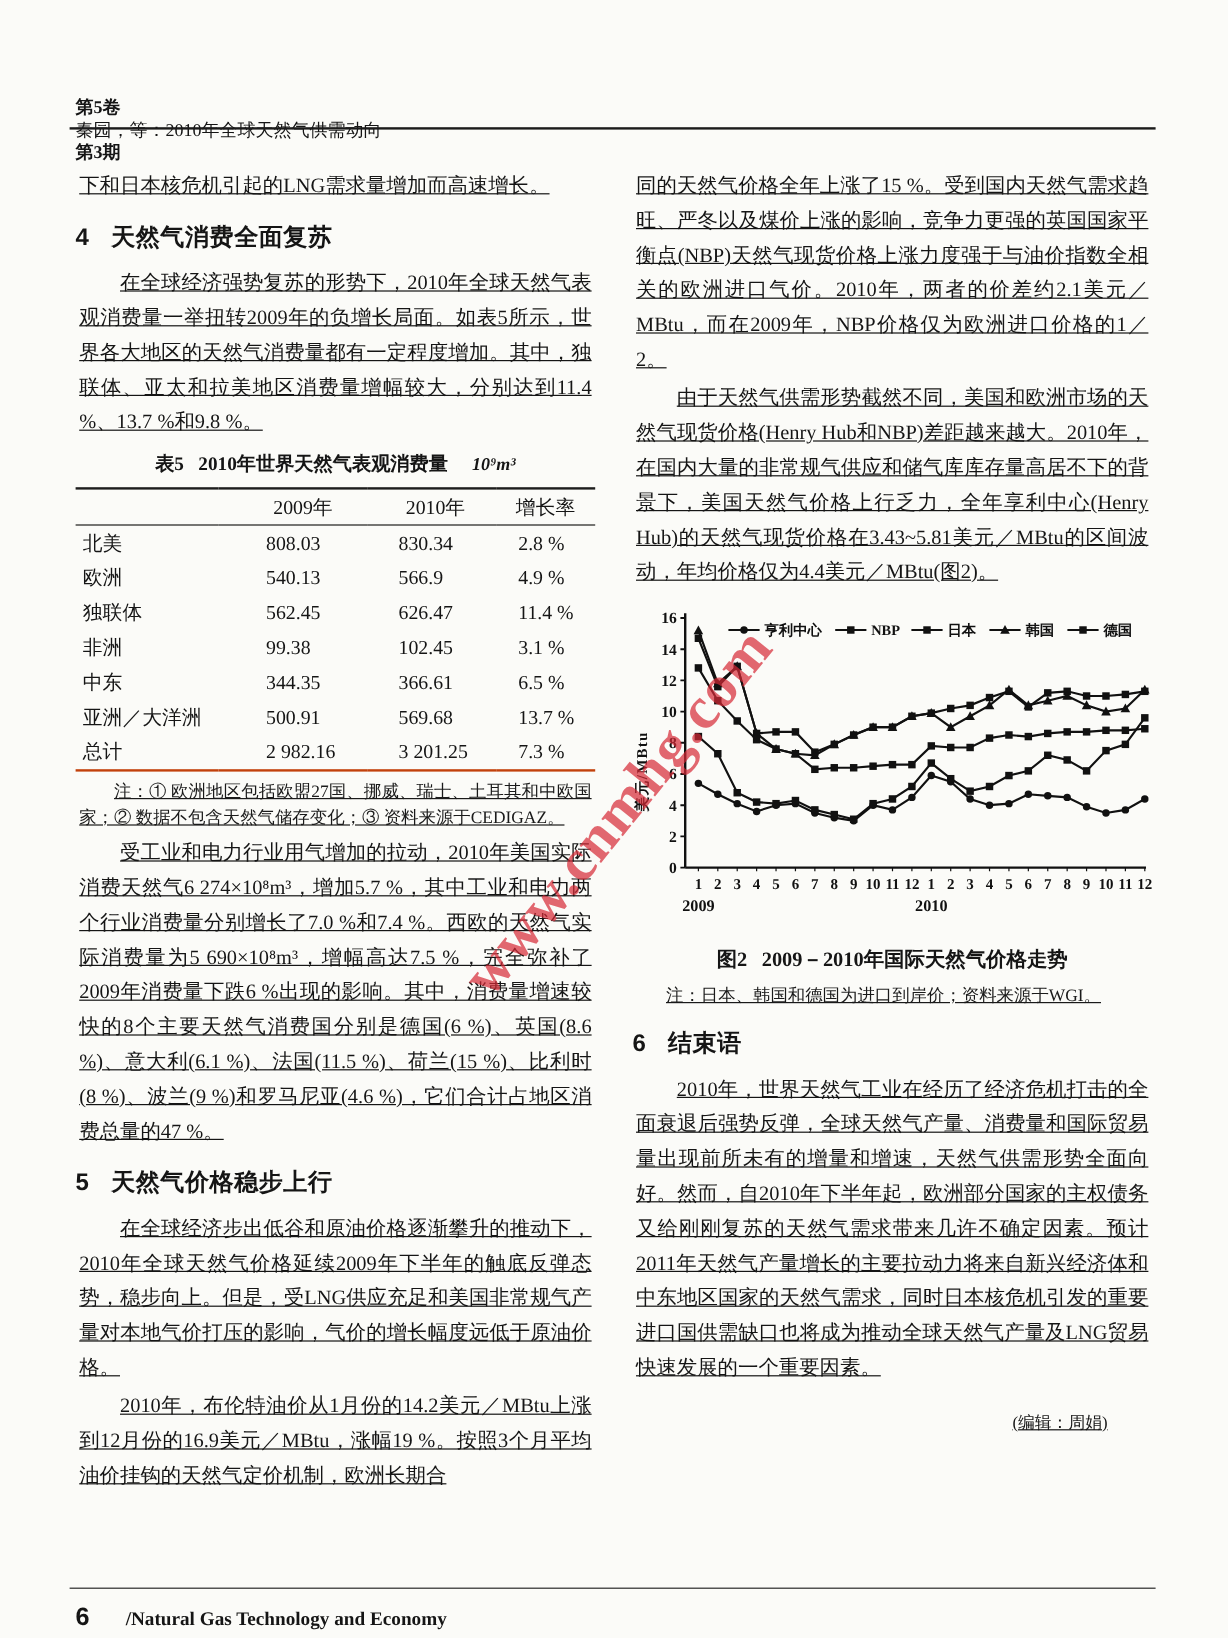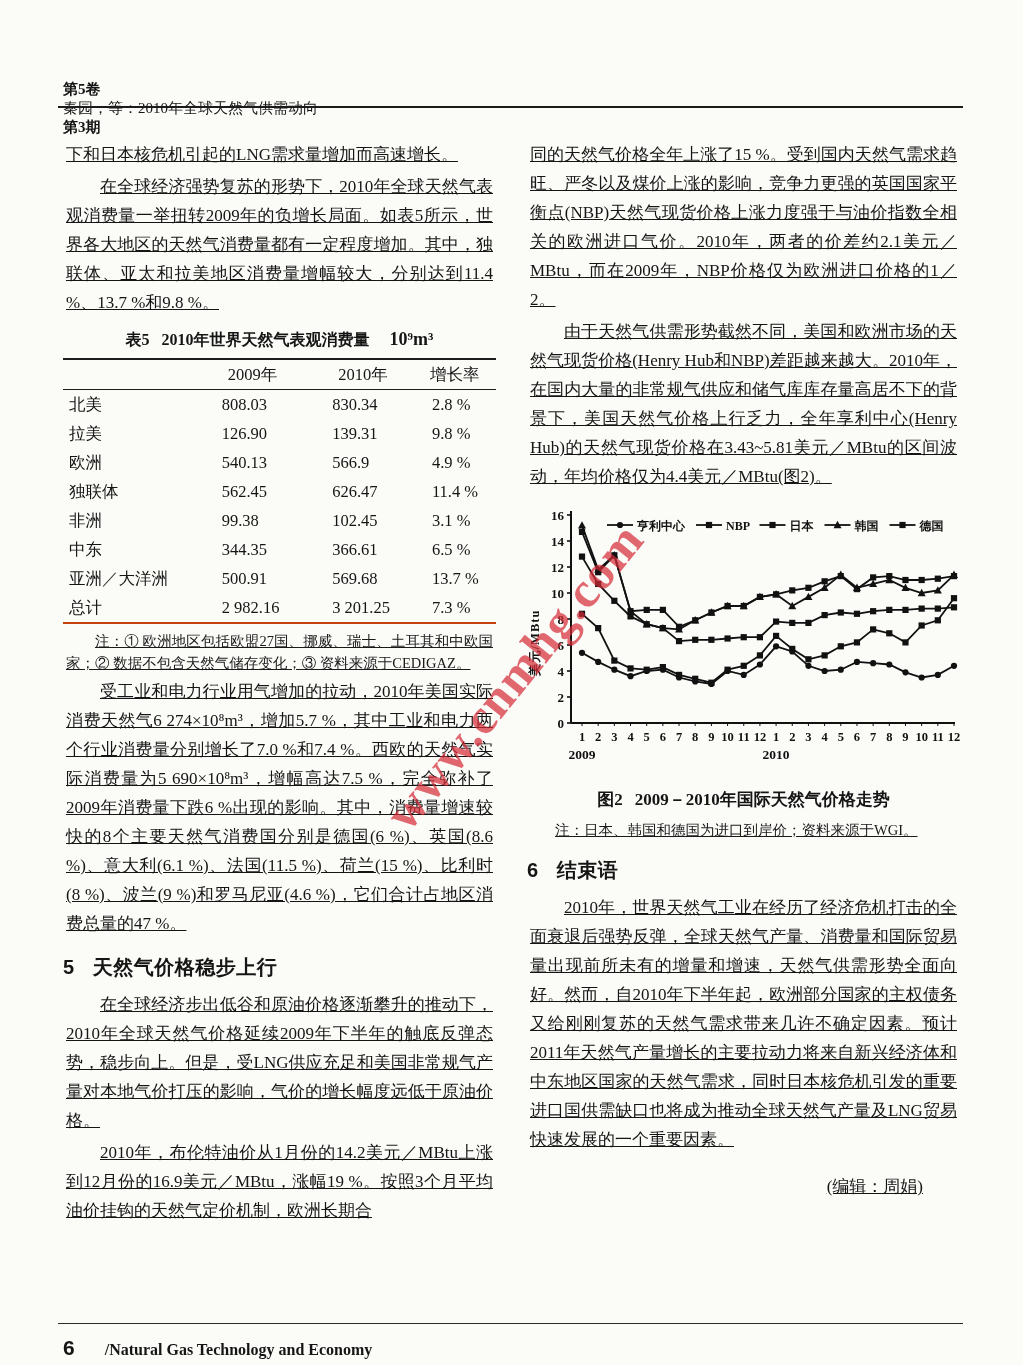--- a/index.html
+++ b/index.html
@@ -27,21 +27,21 @@
     font-size:20px;font-weight:bold;margin:15px 0 9px 0;line-height:28px;
     font-family:"Liberation Sans","DejaVu Sans",sans-serif;
     letter-spacing:0.5px;text-align:left;
   }
   h2 .num{margin-right:18px;}
   .tbl-caption{
     margin:10px 0 6px 0;text-align:center;font-size:16px;line-height:24px;
   }
   .b{font-weight:bold;}
   .sp{margin-left:12px;}
-  .tbl-caption .unit{margin-left:20px;font-weight:bold;font-size:18px;}
+  .tbl-caption .unit{margin-left:20px;font-weight:bold;font-size:15px;font-style:italic;}
   table{
     width:100%;border-collapse:collapse;
     border-top:2px solid #1d1d1d;border-bottom:2px solid #c2410c;
   }
   thead tr{border-bottom:1.5px solid #1d1d1d;}
   th,td{
     font-size:16.5px;font-weight:normal;padding:2px 0;height:25px;
     text-align:left;white-space:nowrap;
   }
   th{font-size:16.5px;}
@@ -54,21 +54,21 @@
     font-size:14.5px;line-height:22px;margin-top:6px;color:#1a1a1a;
     text-indent:2em;
   }
   figure{margin:12px 0 0 0;padding:0;}
   svg{display:block;}
   svg text{font-family:"Liberation Serif","DejaVu Serif",serif;fill:#111;}
   .figcap{
     text-align:center;font-size:17px;margin-top:20px;line-height:26px;
   }
   .fignote{margin-left:28px;margin-right:6px;text-indent:0;}
-  .editor{text-align:right;padding-right:34px;margin-top:18px;font-size:17px;}
+  .editor{text-align:right;padding-right:34px;margin-top:18px;font-size:14px;}
   .watermark{
     position:absolute;left:514px;top:676px;z-index:9;pointer-events:none;
     transform:translate(-50%,-50%) rotate(-51deg);
     font-family:"Liberation Serif","DejaVu Serif",serif;
     font-weight:bold;font-size:50px;letter-spacing:1px;white-space:nowrap;
     color:rgba(214,40,52,0.70);
   }
   .footer-rule{
     position:absolute;left:58px;top:1323px;width:905px;height:0;
     border-top:1.5px solid #2a2a2a;
@@ -85,46 +85,41 @@
 
 <div class="header">
   <span>第5卷</span>
   <span class="running">秦园，等：2010年全球天然气供需动向</span>
   <span>第3期</span>
 </div>
 <div class="header-rule"></div>
 
 <div class="col left">
   <p>下和日本核危机引起的LNG需求量增加而高速增长。</p>
+  <h2><span class="num">4</span><span>天然气消费全面复苏</span></h2>
   <p class="indent">在全球经济强势复苏的形势下，2010年全球天然气表观消费量一举扭转2009年的负增长局面。如表5所示，世界各大地区的天然气消费量都有一定程度增加。其中，独联体、亚太和拉美地区消费量增幅较大，分别达到11.4 %、13.7 %和9.8 %。</p>
 
   <div class="tbl-caption">
     <span class="b">表5</span><span class="b sp">2010年世界天然气表观消费量</span><span class="unit">10⁹m³</span>
   </div>
   <table>
     <thead>
         <tr>
           <th class="c1"></th>
           <th class="c2">2009年</th>
           <th class="c3">2010年</th>
           <th class="c4">增长率</th>
         </tr>
       </thead>
     <tbody>
         <tr>
           <td class="c1">北美</td>
           <td class="c2">808.03</td>
           <td class="c3">830.34</td>
           <td class="c4">2.8 %</td>
-        </tr>
-        <tr>
-          <td class="c1">拉美</td>
-          <td class="c2">126.90</td>
-          <td class="c3">139.31</td>
-          <td class="c4">9.8 %</td>
         </tr>
         <tr>
           <td class="c1">欧洲</td>
           <td class="c2">540.13</td>
           <td class="c3">566.9</td>
           <td class="c4">4.9 %</td>
         </tr>
         <tr>
           <td class="c1">独联体</td>
           <td class="c2">562.45</td>

